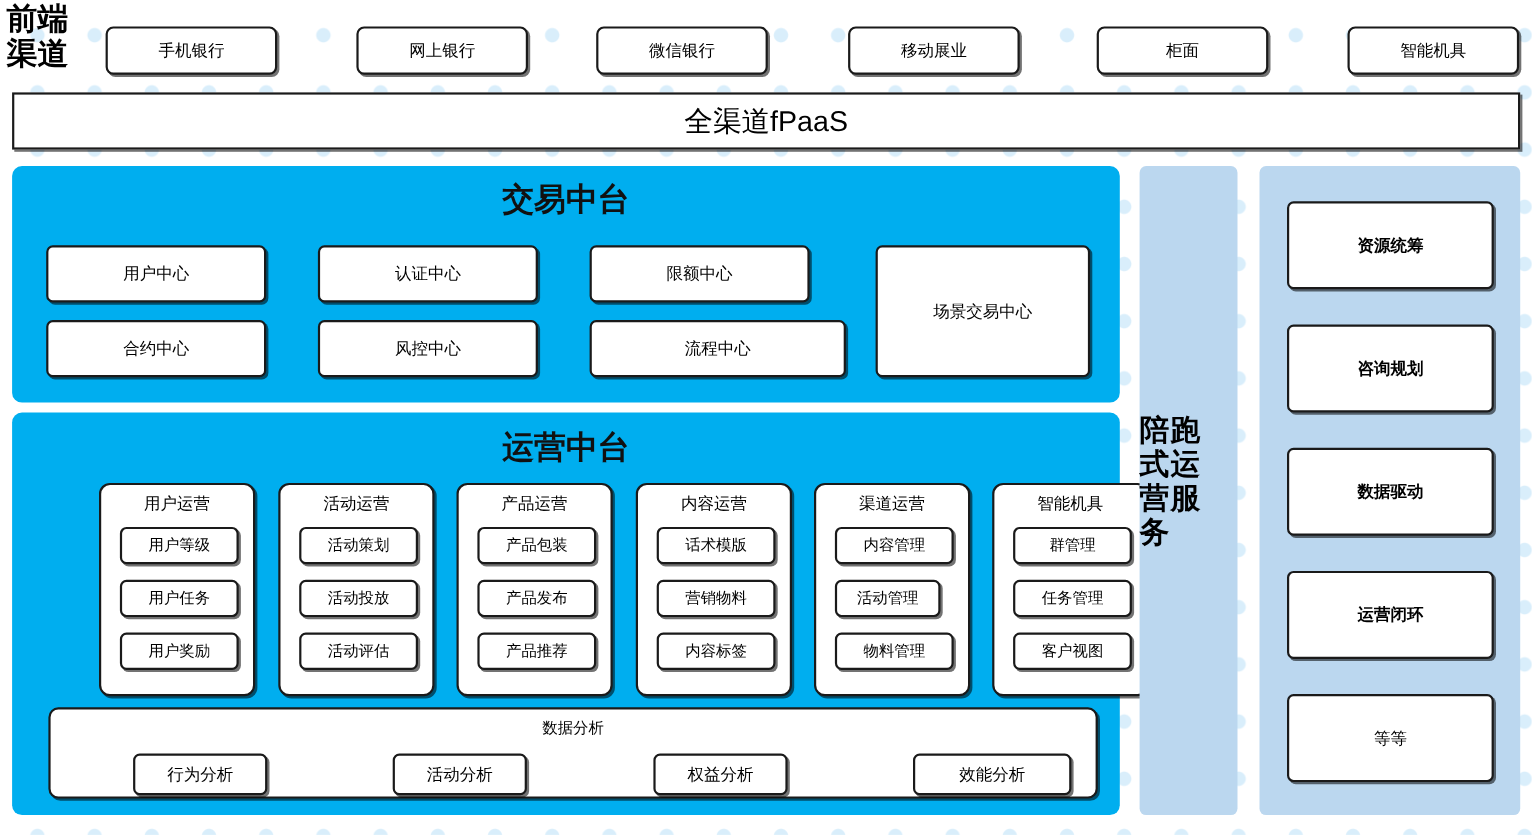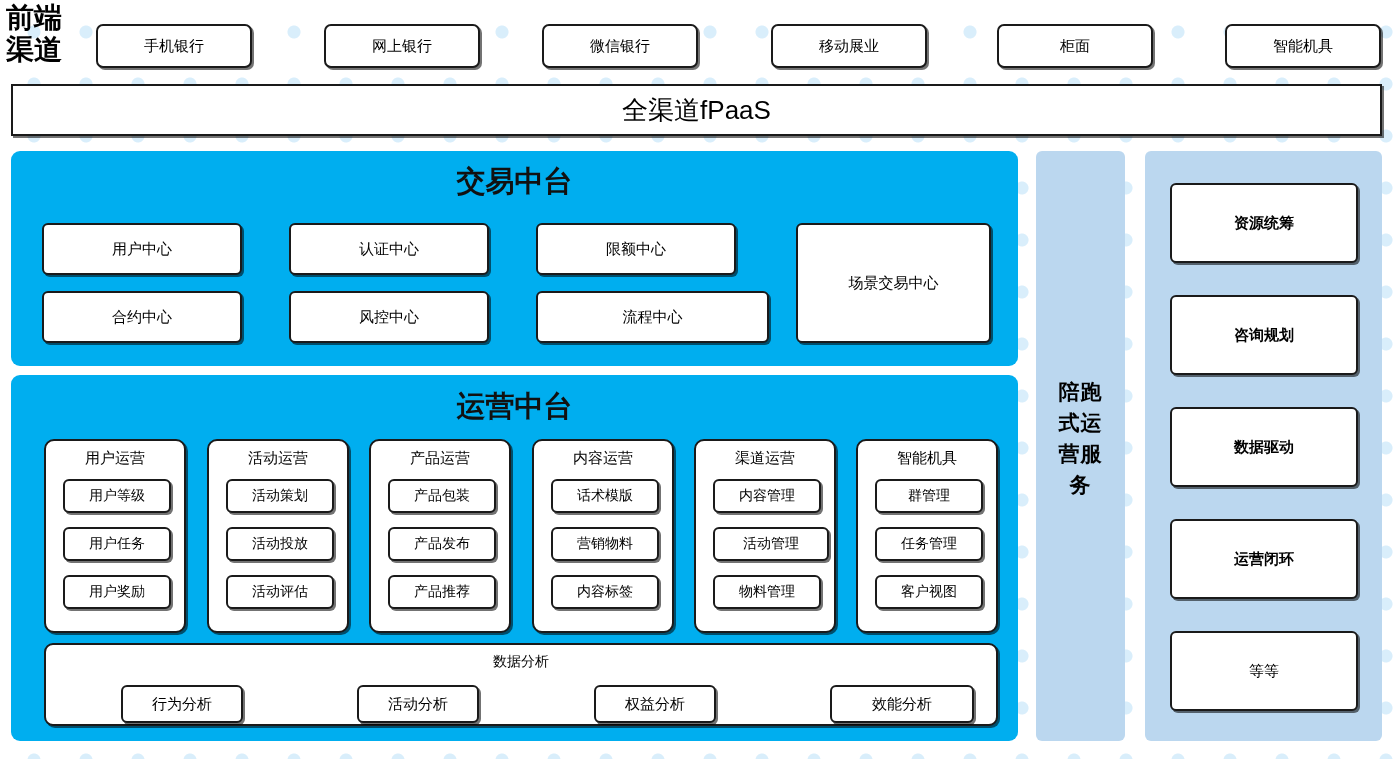--- a/index.html
+++ b/index.html
@@ -65,20 +65,21 @@
   }
 
   
   .tbox{position:absolute;border-radius:6px;font-size:15px;}
 
   
   .opgroup{
     position:absolute;background:#fff;border:2px solid #1a1a1a;
     border-radius:10px;box-sizing:border-box;
     box-shadow:2px 2px 0 rgba(0,0,0,.55);
+    margin-left:46px;
   }
   .opgroup-title{
     position:absolute;left:0;top:8px;width:100%;
     text-align:center;font-size:15px;
   }
   .opitem{
     position:absolute;border-radius:6px;font-size:14px;height:34px;
   }
 
   
@@ -88,21 +89,21 @@
   }
   #da-title{position:absolute;left:0;top:8px;width:100%;text-align:center;font-size:14px;}
   .daitem{position:absolute;height:38px;border-radius:6px;font-size:15px;top:40px;}
 
   
   .lightpanel{
     position:absolute;background:#BBD7EF;border-radius:6px;box-sizing:border-box;
   }
   #service-text{
     position:absolute;left:0;width:100%;
-    text-align:center;font-size:21px;font-weight:bold;line-height:31px;
+    text-align:left;font-size:27px;font-weight:bold;line-height:31px;
     letter-spacing:1px;
   }
   .rbox{
     position:absolute;border-radius:6px;font-size:15px;font-weight:bold;
   }
   .rbox.plain{font-weight:normal;}
 </style>
 </head>
 <body>
 
@@ -165,21 +166,21 @@
     <div class="opgroup" style="left:521px;top:64px;width:142px;height:194px;">
       <div class="opgroup-title">内容运营</div>
       <div class="wbox opitem" style="left:17px;top:38px;width:108px;">话术模版</div>
       <div class="wbox opitem" style="left:17px;top:86px;width:108px;">营销物料</div>
       <div class="wbox opitem" style="left:17px;top:134px;width:108px;">内容标签</div>
     </div>
 
     <div class="opgroup" style="left:683px;top:64px;width:142px;height:194px;">
       <div class="opgroup-title">渠道运营</div>
       <div class="wbox opitem" style="left:17px;top:38px;width:108px;">内容管理</div>
-      <div class="wbox opitem" style="left:17px;top:86px;width:116px;">活动管理</div>
+      <div class="wbox opitem" style="left:17px;top:86px;width:96px;">活动管理</div>
       <div class="wbox opitem" style="left:17px;top:134px;width:108px;">物料管理</div>
     </div>
 
     <div class="opgroup" style="left:845px;top:64px;width:142px;height:194px;">
       <div class="opgroup-title">智能机具</div>
       <div class="wbox opitem" style="left:17px;top:38px;width:108px;">群管理</div>
       <div class="wbox opitem" style="left:17px;top:86px;width:108px;">任务管理</div>
       <div class="wbox opitem" style="left:17px;top:134px;width:108px;">客户视图</div>
     </div>
 

